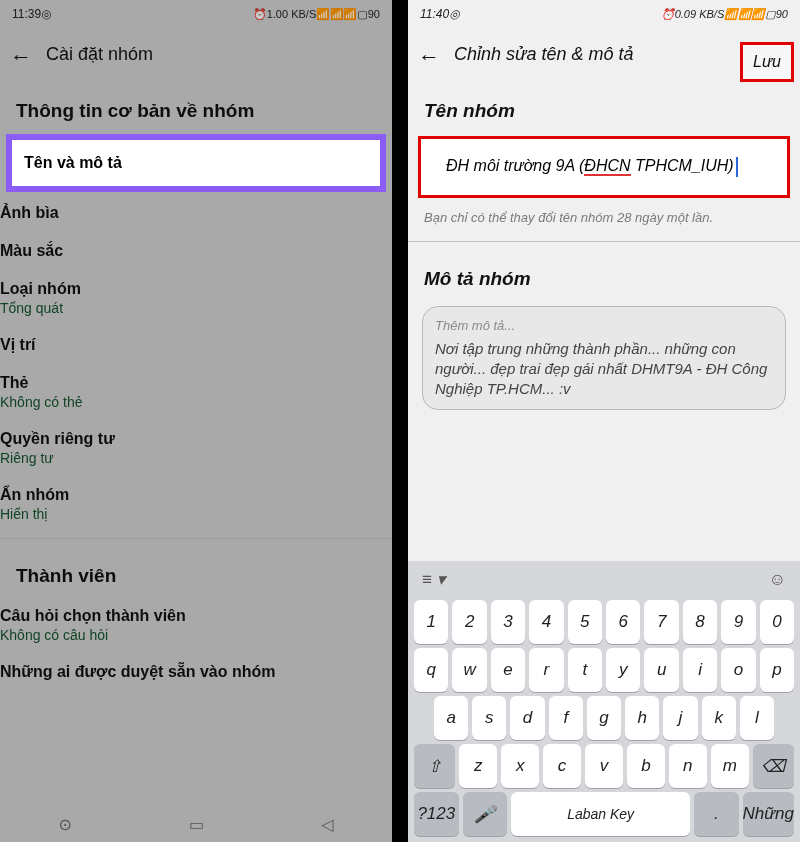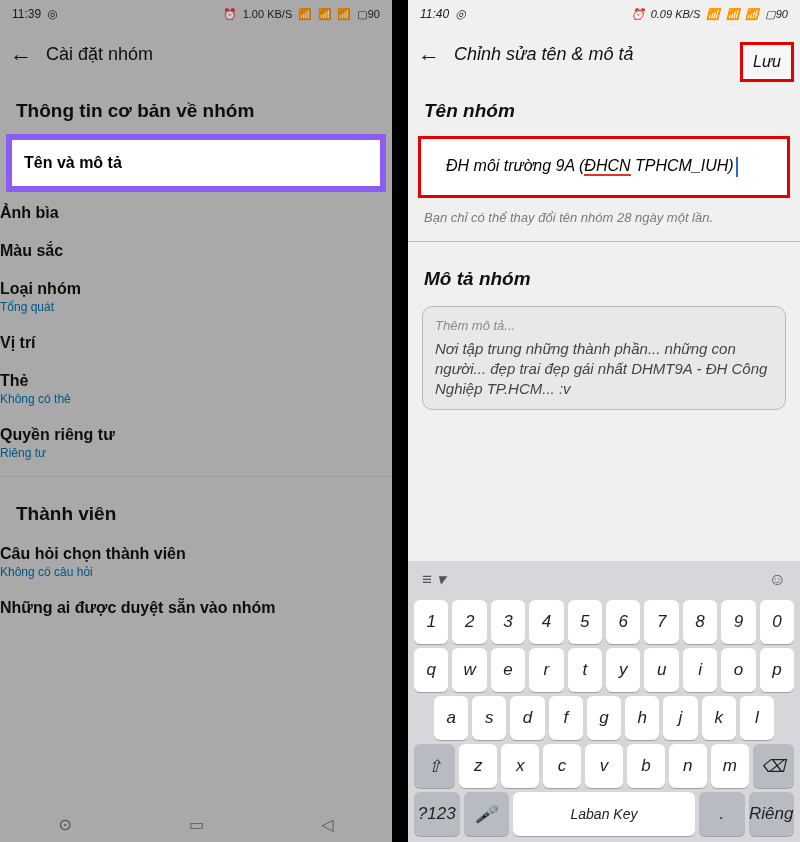--- a/index.html
+++ b/index.html
@@ -3,45 +3,45 @@
 <meta charset="utf-8">
 <style>
   * { box-sizing: border-box; margin: 0; padding: 0; font-family: -apple-system, Helvetica, Arial, sans-serif; }
   body { width: 800px; height: 842px; background: #000; display: flex; }
   .phone { width: 397px; height: 842px; display: flex; flex-direction: column; position: relative; }
   .phone.left { background: #cfcfcf; }
   .phone.right { background: #f0f0f0; margin-left: 16px; font-style: italic; }
   .dim-overlay { position:absolute; inset:0; background:rgba(0,0,0,0.18); pointer-events:none; z-index:5; }
 
   .statusbar { height: 28px; display:flex; align-items:center; justify-content:space-between; padding:0 12px; font-size:12px; color:#222; }
-  .sb-left, .sb-right { display:flex; align-items:flex-start; gap:6px; }
+  .sb-left, .sb-right { display:flex; align-items:flex-start; }
   .sb-right span { font-size:11px; }
 
   .appbar { height:52px; display:flex; align-items:center; padding:0 10px; gap:14px; font-size:18px; font-weight:500; color:#111; position:relative; }
   .appbar .save { position:absolute; right:6px; top:14px; padding:8px 10px; font-size:16px; color:#111; background:#f7f7f7; border:3px solid #e30000; }
 
   .section { padding: 10px 16px 2px; }
   .sec-title { font-size:19px; font-weight:700; color:#111; margin:10px 0 8px; }
 
   .row { padding:10px 0; }
   .row .label { font-size:16px; font-weight:700; color:#111; }
-  .row .sub { font-size:12px; color:#0369a1; margin-top:2px; }
+  .row .sub { font-size:14px; color:#14532d; margin-top:2px; }
 
   .highlight-row { background:#fff; border:6px solid #8b5cf6; margin:2px 6px; padding:14px 12px; position:relative; z-index:6; }
   .highlight-row .label { font-size:16px; font-weight:600; }
 
   .divider { height:1px; background:#c0c0c0; margin:6px 0; }
 
   
   .right .appbar { background:transparent; }
   .name-input-wrap { margin:4px 10px 8px; background:#fff; border:3px solid #e30000; padding:18px 25px; position:relative; z-index:6; font-size:16px; }
   .name-input-wrap .underline { border-bottom:2px solid #d33; display:inline; }
   .cursor { display:inline-block; width:2px; height:20px; background:#2a66d8; vertical-align:middle; margin-left:2px; }
   .helper { font-size:13px; color:#7a7a7a; padding:4px 16px 10px; }
-  .desc-box { margin:6px 14px; border:1px solid #b9b9b9; border-radius:10px; padding:10px 12px; color:#444; font-size:15px; line-height:1.35; background:#e8e8e8; }
+  .desc-box { margin:6px 14px; border:1px solid #b9b9b9; border-radius:16px; padding:10px 12px; color:#444; font-size:15px; line-height:1.35; background:#e8e8e8; }
   .desc-box .ph { color:#8a8a8a; font-size:13px; margin-bottom:4px; }
 
   
   .kb { position:absolute; left:0; right:0; bottom:0; background:#d5d7db; padding:4px 4px 2px; z-index:6; }
   .kb-tool { display:flex; justify-content:space-between; align-items:center; padding:4px 10px 6px; color:#555; font-size:17px; }
   .kb-row { display:flex; gap:4px; margin:4px 2px; }
   .key { flex:1; background:#fff; border-radius:6px; height:44px; display:flex; align-items:center; justify-content:center; font-size:17px; color:#222; box-shadow:0 1px 0 rgba(0,0,0,0.25); }
   .key.dark { background:#b8bcc2; }
   .key.space { flex:4; font-size:14px; }
   .kb-row.letters2 { padding:0 20px; }
@@ -98,20 +98,24 @@
   <div class="row">
     <div class="label">Vị trí</div>
   </div>
   <div class="row">
     <div class="label">Thẻ</div>
     <div class="sub">Không có thẻ</div>
   </div>
   <div class="row">
     <div class="label">Quyền riêng tư</div>
     <div class="sub">Riêng tư</div>
+  </div>
+  <div class="row">
+    <div class="label">Ẩn nhóm</div>
+    <div class="sub">Hiển thị</div>
   </div>
 
   <div class="divider"></div>
 
   <div class="section">
       <div class="sec-title">Thành viên</div>
     </div>
   <div class="row">
     <div class="label">Câu hỏi chọn thành viên</div>
     <div class="sub">Không có câu hỏi</div>
@@ -226,17 +230,17 @@
           <span>?123</span>
         </div>
       <div class="key dark">🎤</div>
       <div class="key space">
           <span>Laban Key</span>
         </div>
       <div class="key dark">
           <span>.</span>
         </div>
       <div class="key dark">
-          <span>Riêng</span>
+          <span>Những</span>
         </div>
     </div>
   </div>
 </div>
 
 </body></html>

